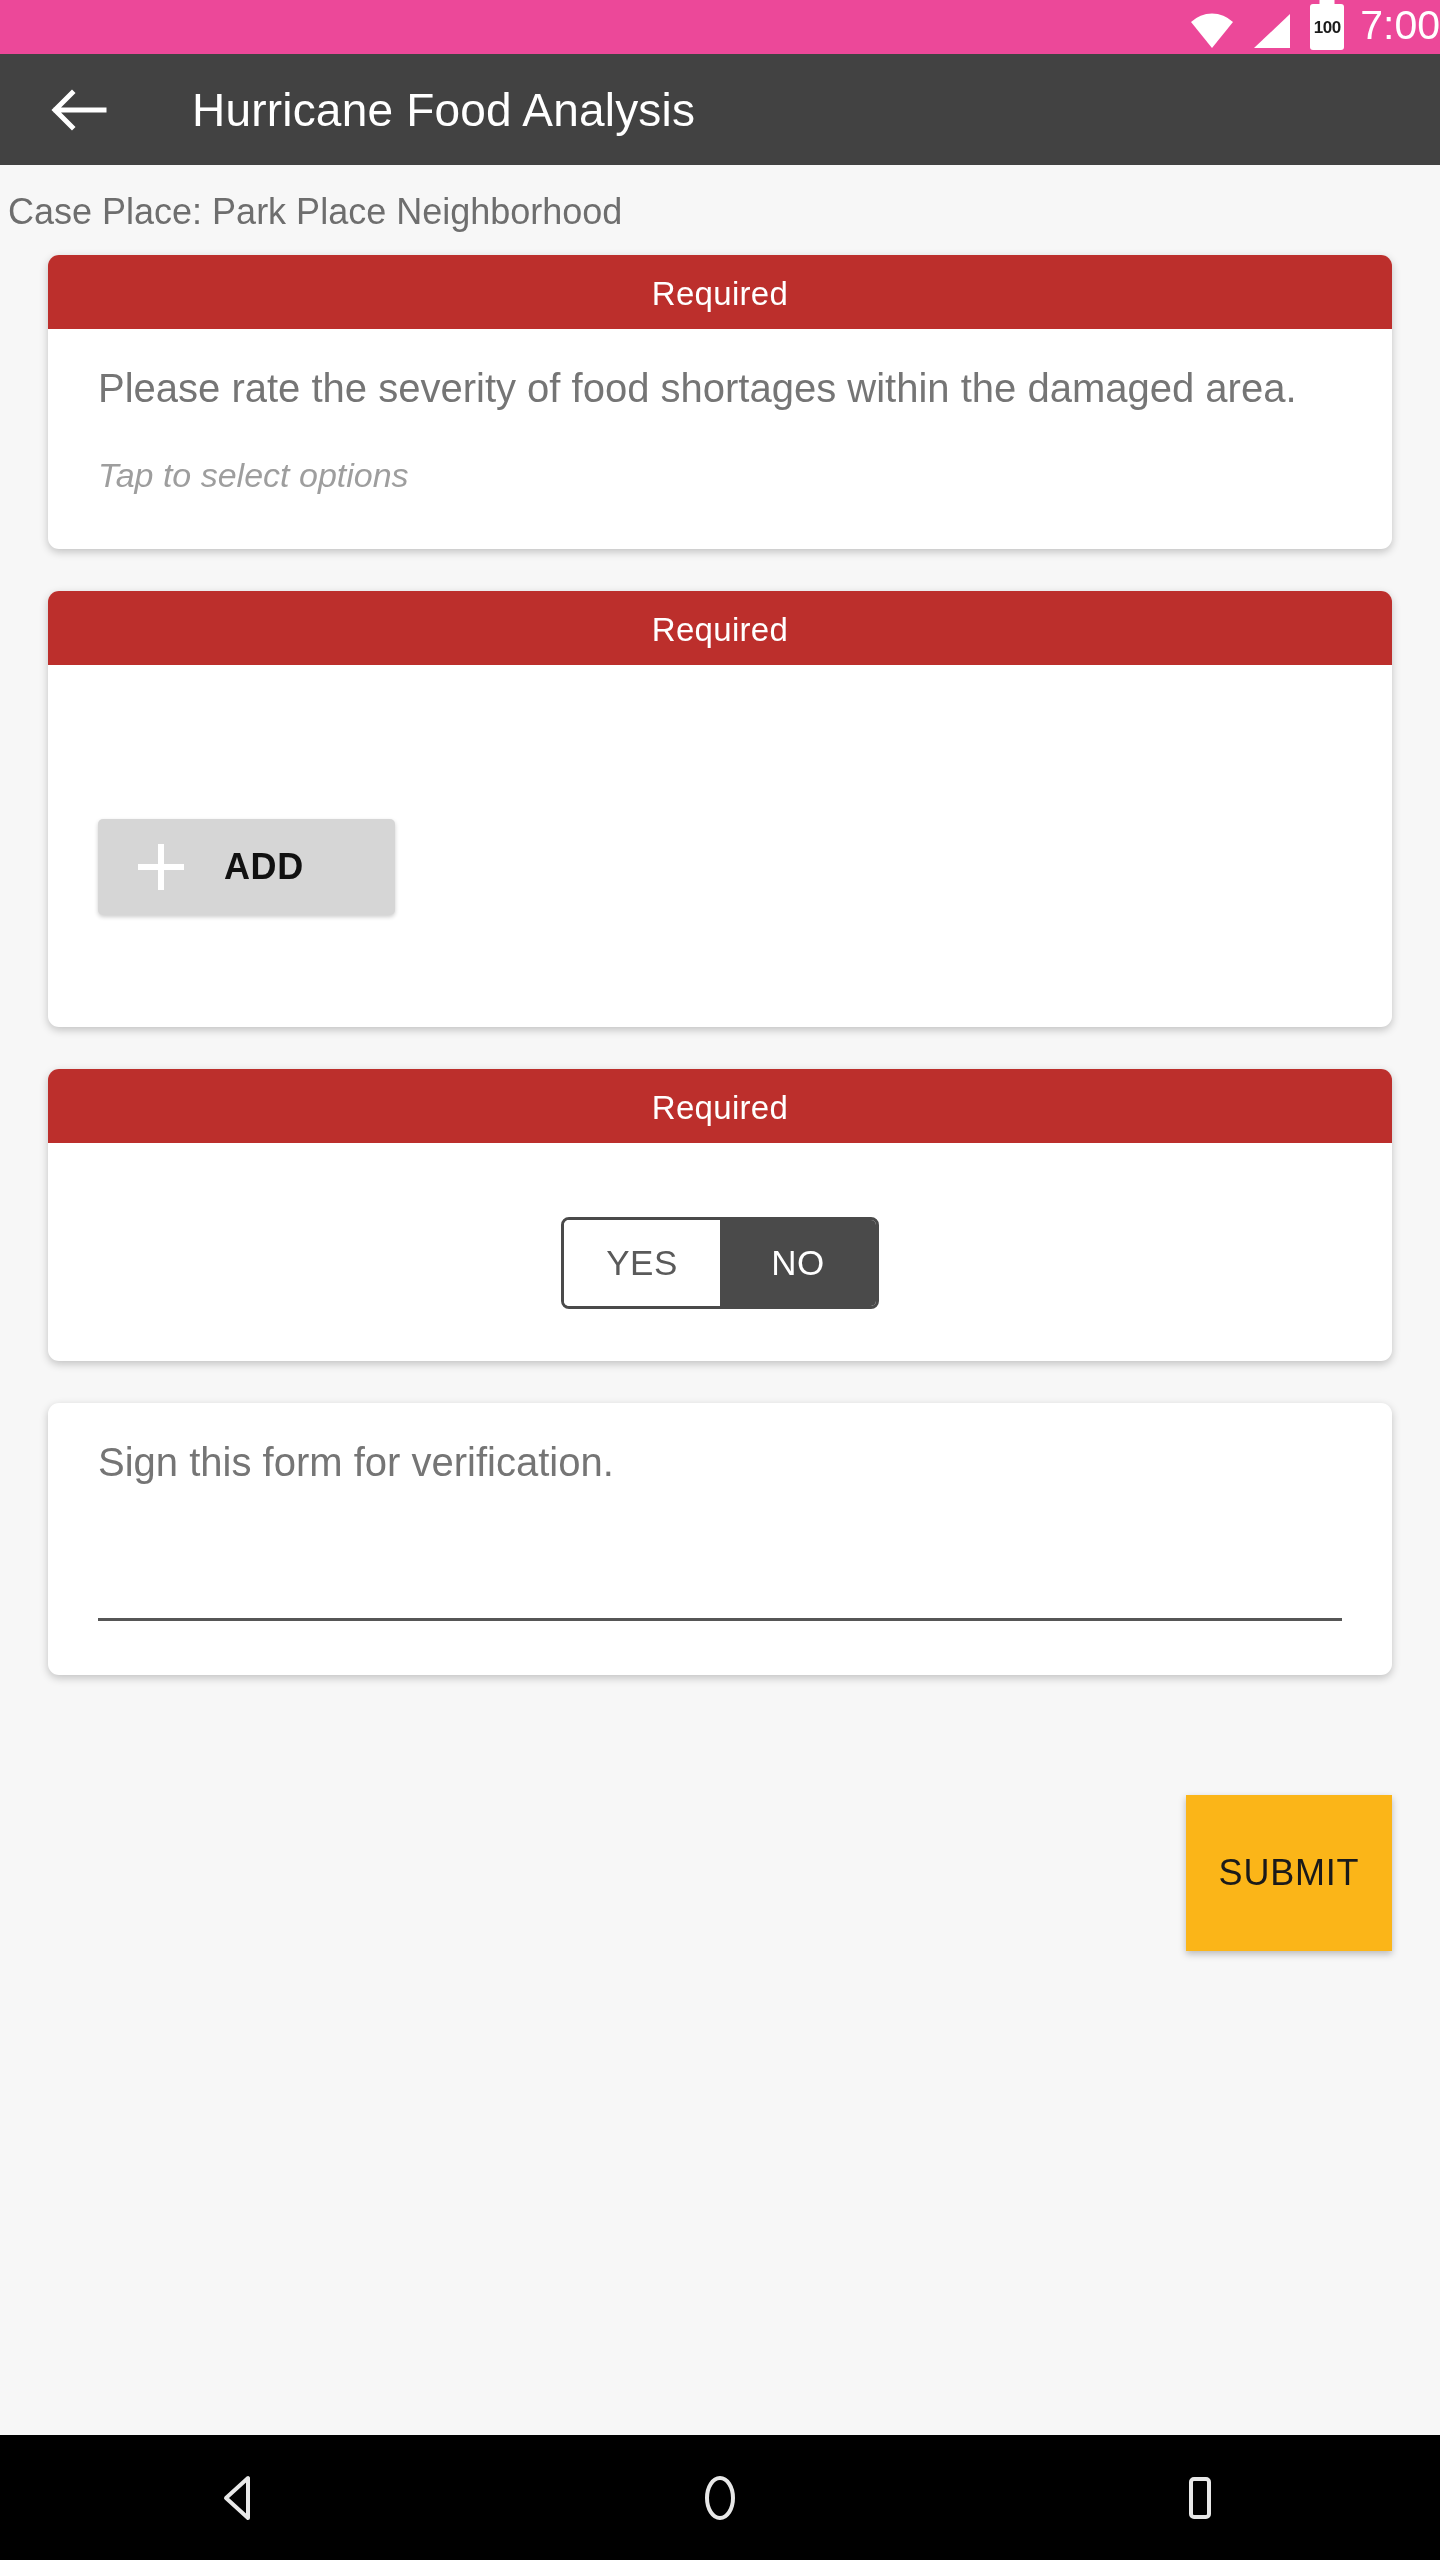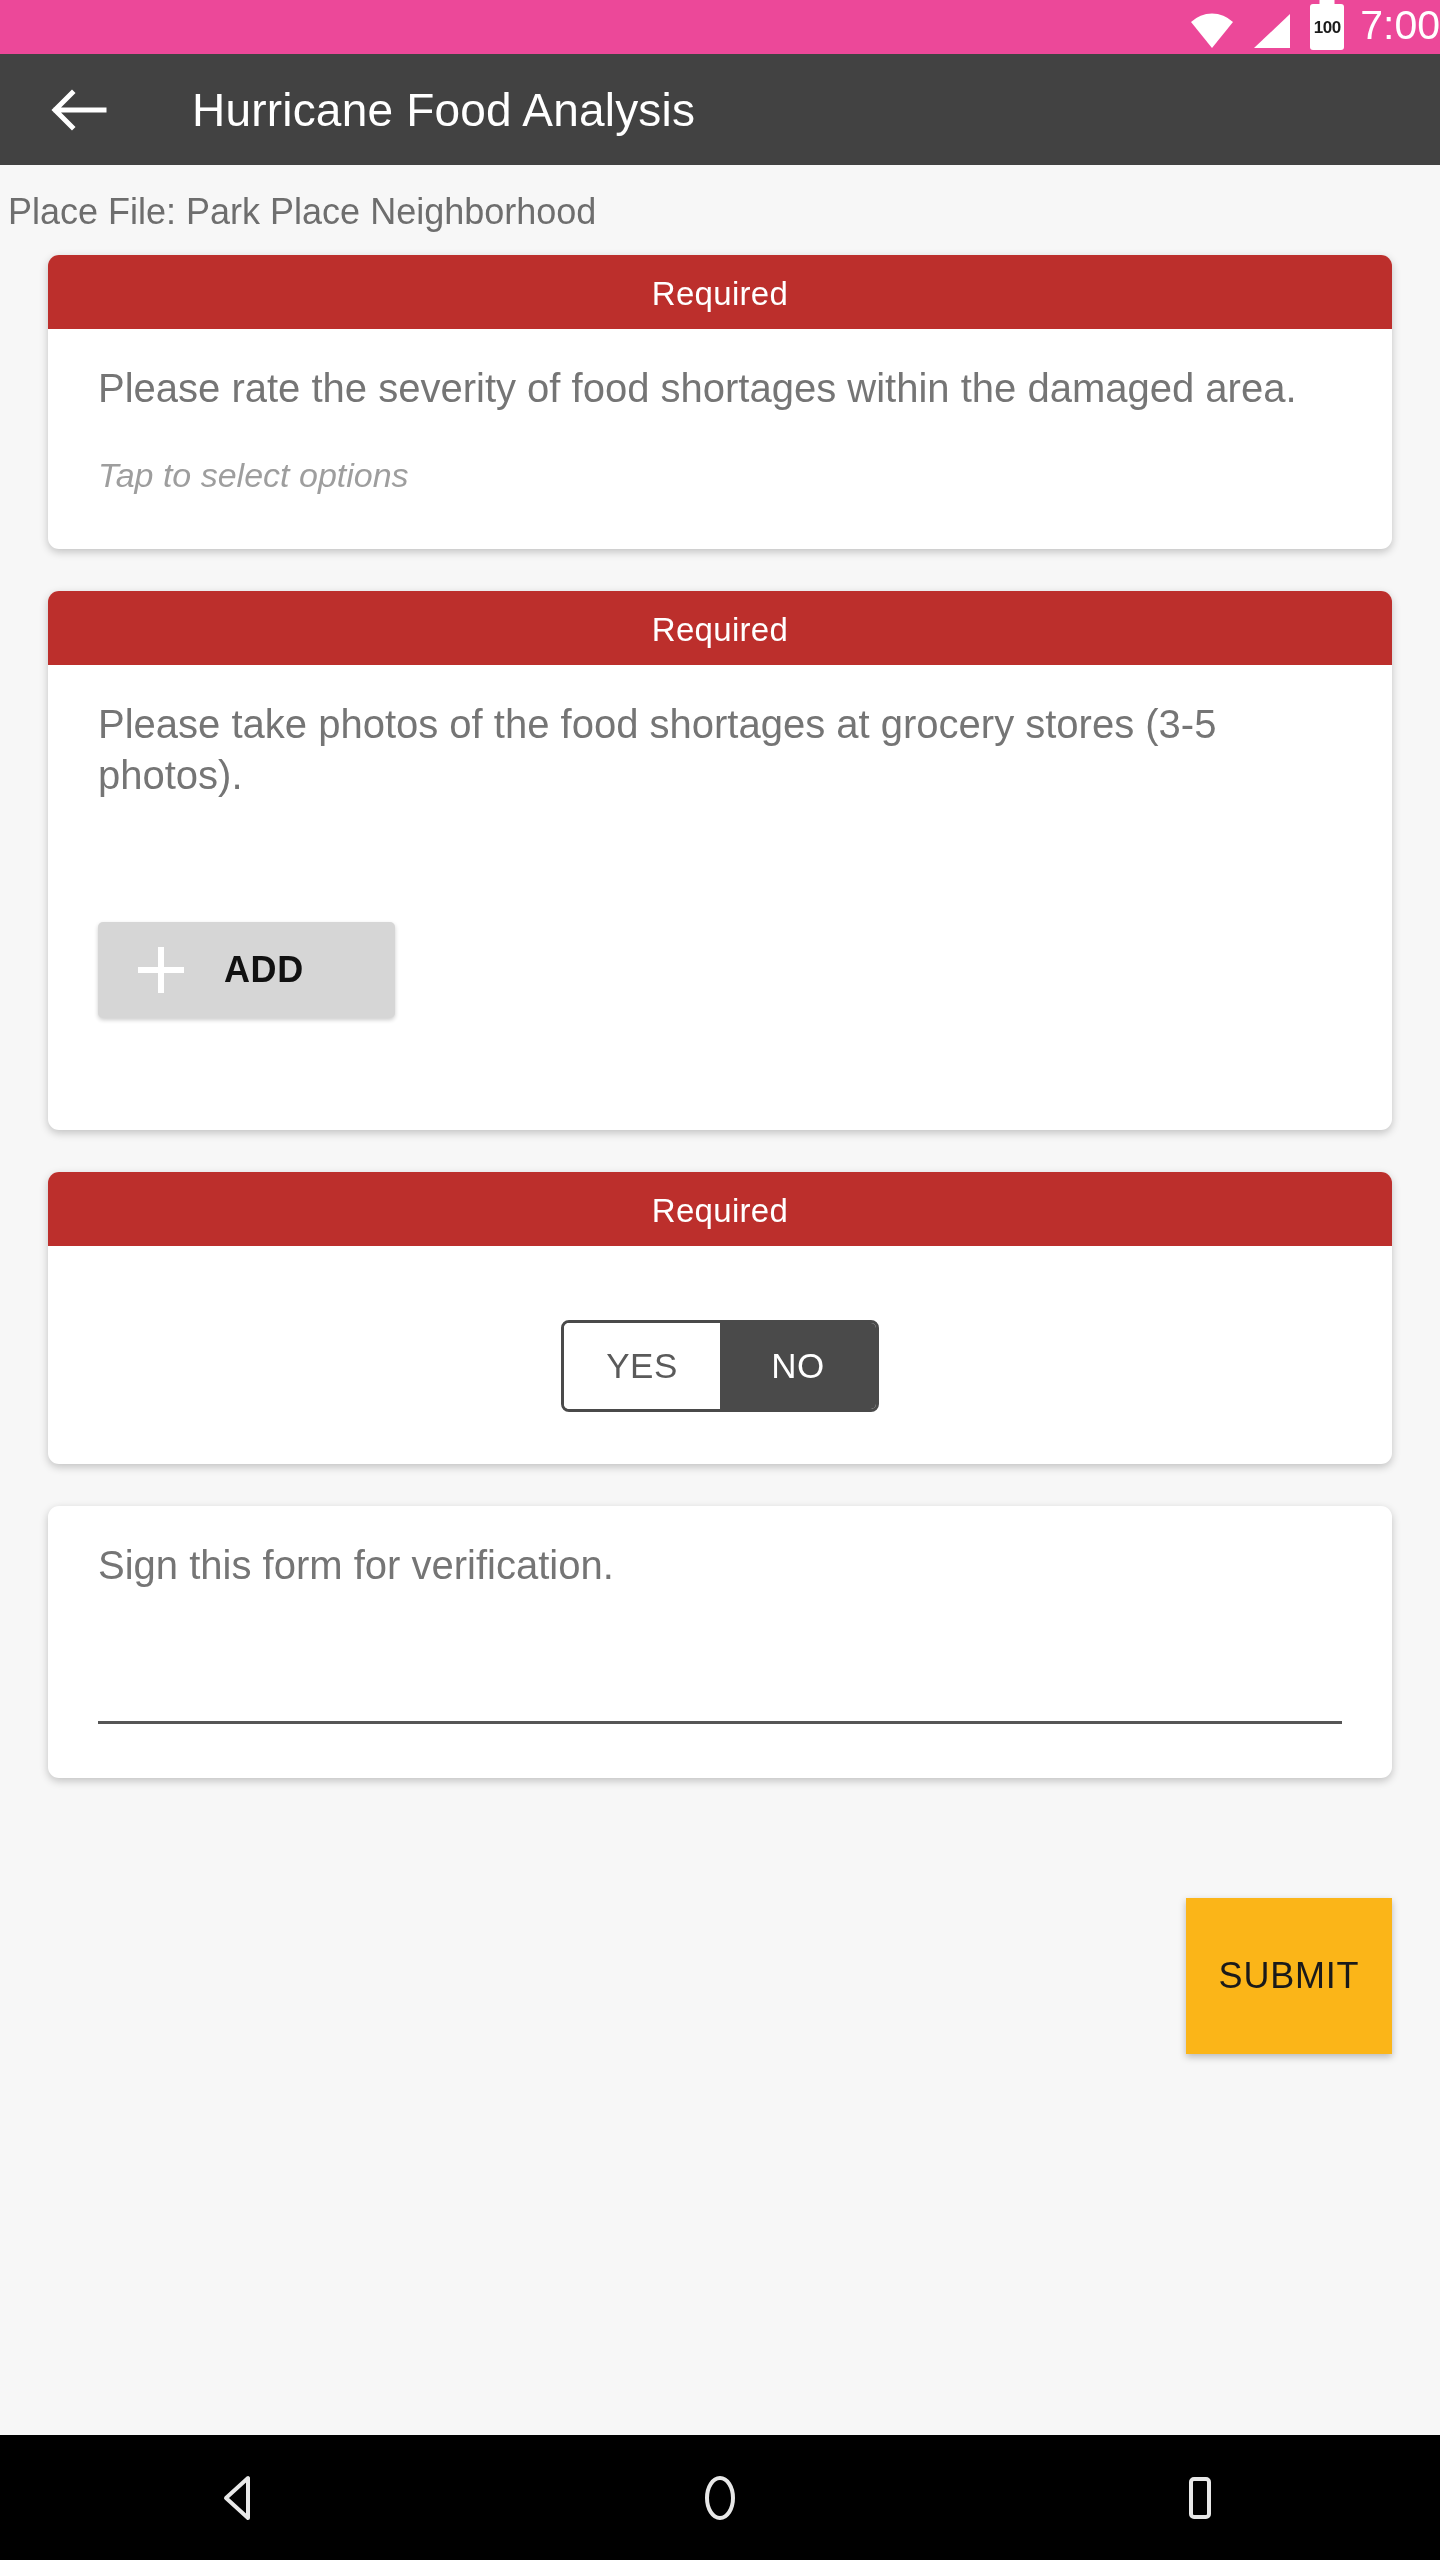--- a/index.html
+++ b/index.html
@@ -175,36 +175,35 @@
 
   <div class="appbar">
     <span class="back-arrow">
       <svg width="62" height="62" viewBox="0 0 62 62">
         <path d="M56 31 L8 31 M24 14 L7 31 L24 48" stroke="#ffffff" stroke-width="5" fill="none" stroke-linecap="square"></path>
       </svg>
     </span>
     <div class="appbar-title">Hurricane Food Analysis</div>
   </div>
 
-  <div class="casefile">Place File: Park Place Neighborhood</div>
+  <div class="casefile">Case Place: Park Place Neighborhood</div>
 
   <div class="content">
 
     <div class="card card-rate">
       <div class="required-banner">Required</div>
       <div class="card-body">
         <div class="q-text">Please rate the severity of food shortages within the damaged area.</div>
         <div class="hint-text">Tap to select options</div>
       </div>
     </div>
 
     <div class="card card-photos">
       <div class="required-banner">Required</div>
       <div class="card-body">
-        <div class="q-text">Please take photos of the food shortages at grocery stores (3-5 photos).</div>
         <button class="add-btn">
           <span class="plus-icon"></span>
           <span class="add-label">ADD</span>
         </button>
         <div class="photos-spacer"></div>
       </div>
     </div>
 
     <div class="card card-pantry">
       <div class="required-banner">Required</div>

